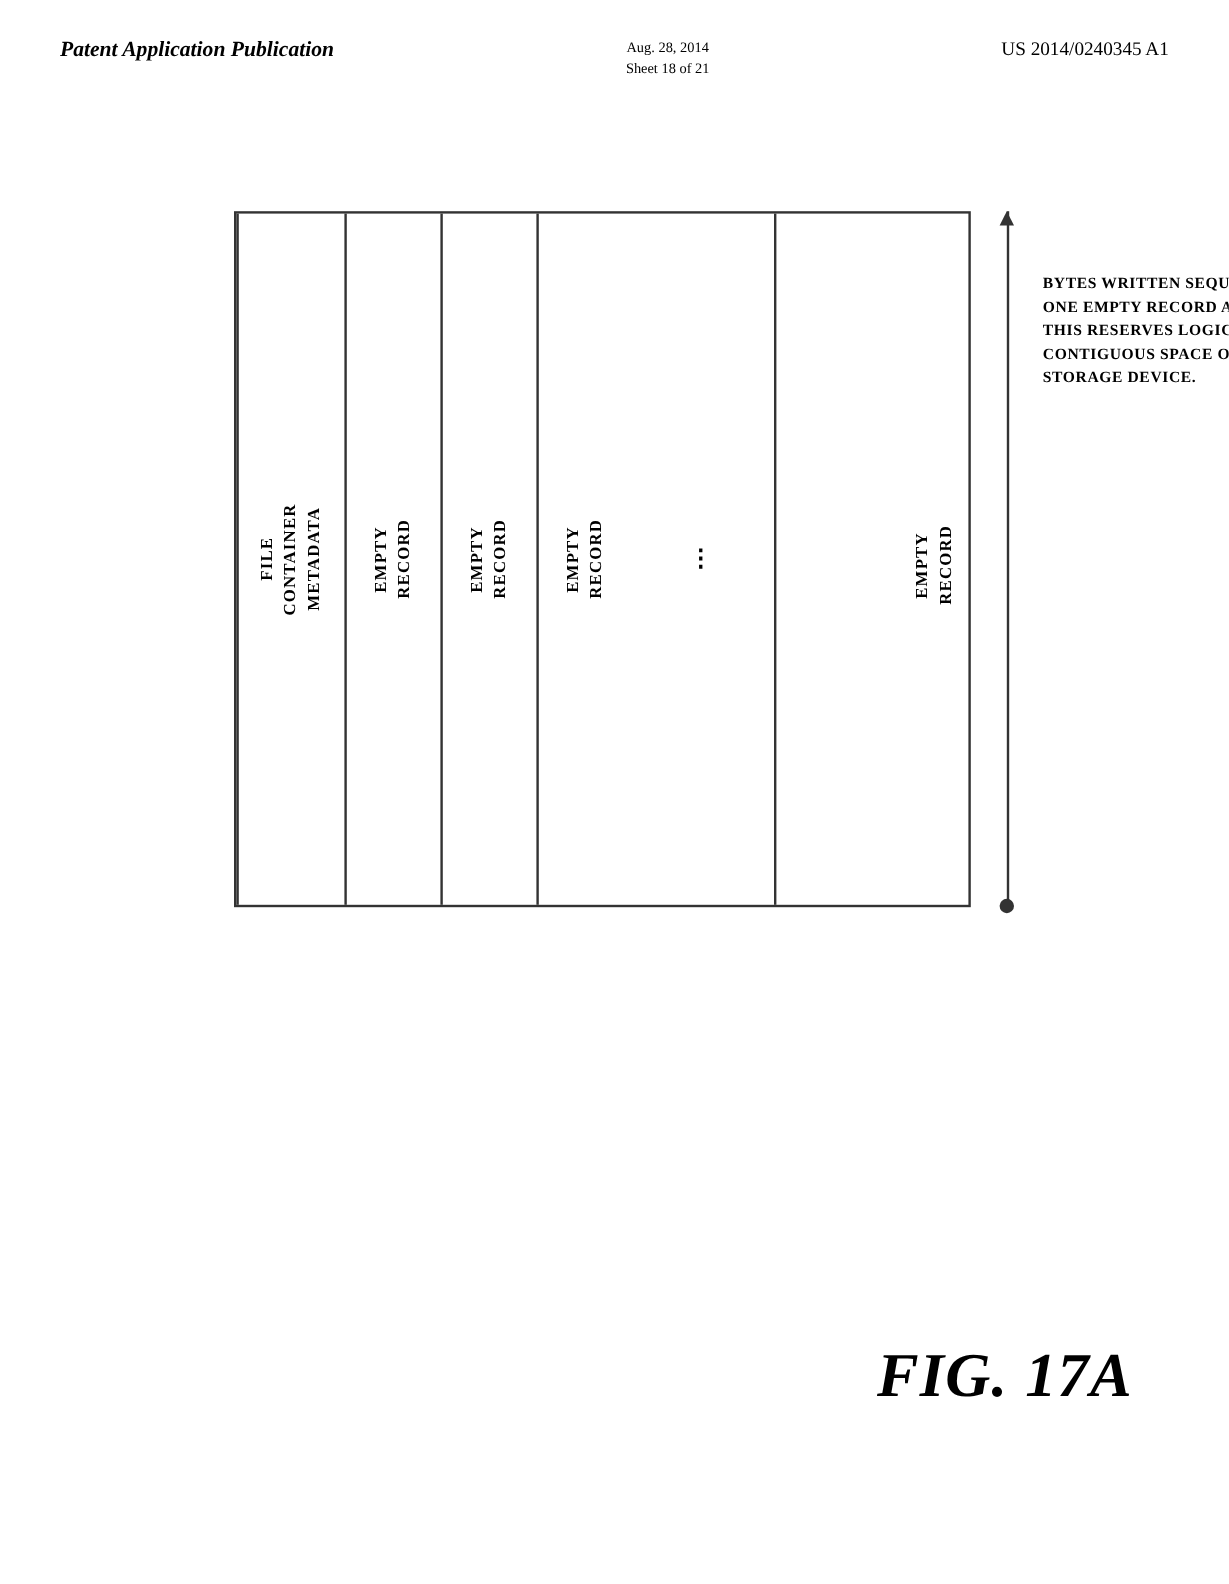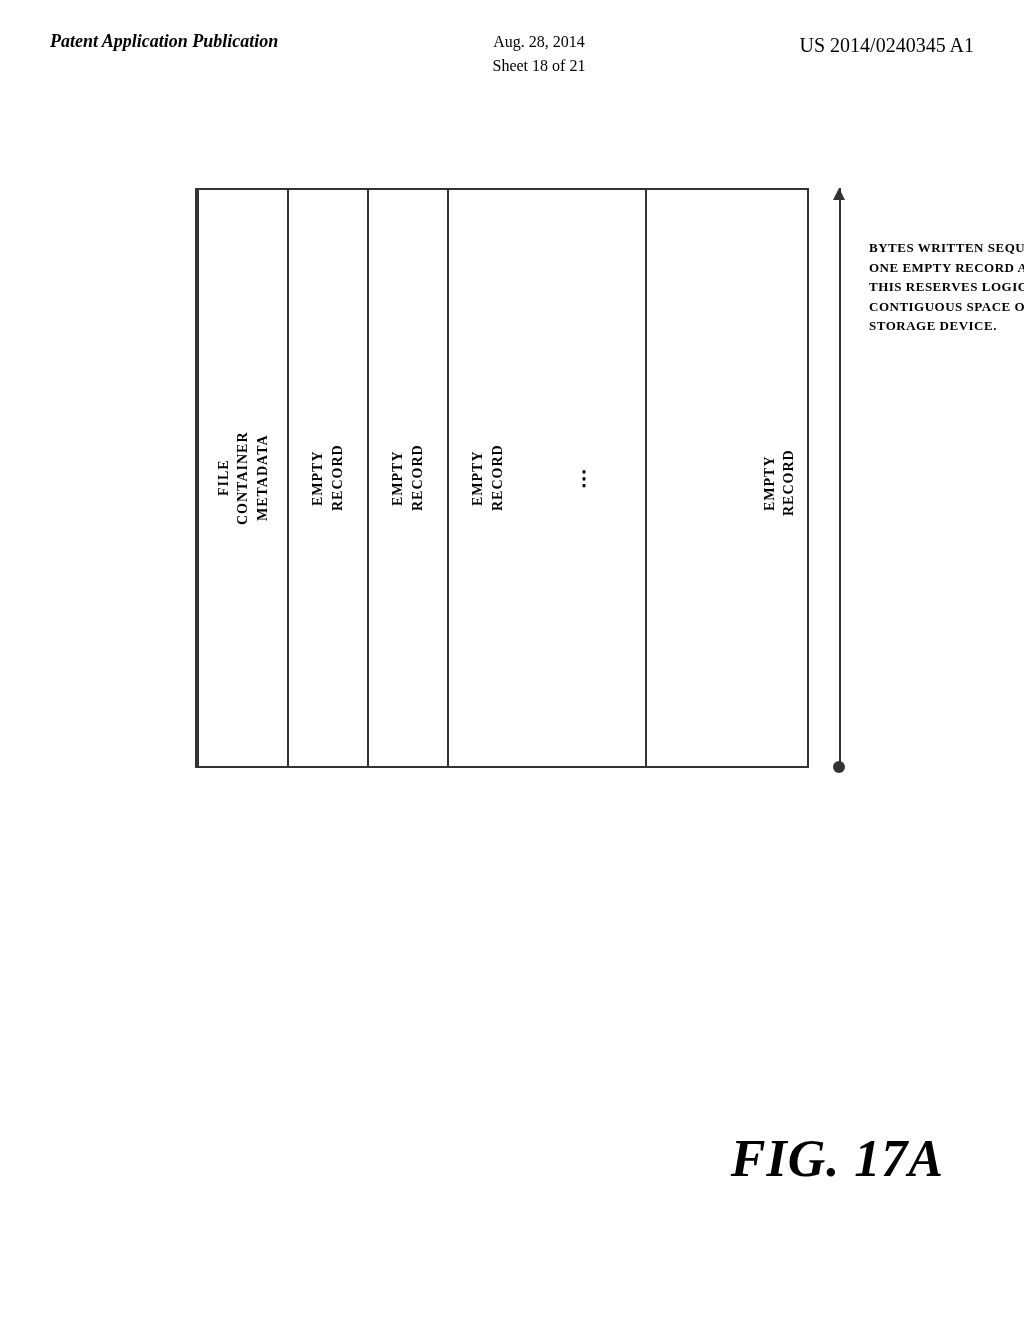--- a/index.html
+++ b/index.html
@@ -26,27 +26,27 @@
     }
 
     .header-left {
       font-size: 18px;
       font-weight: bold;
       font-style: italic;
       line-height: 1.3;
     }
 
     .header-center {
-      font-size: 16px;
+      font-size: 12px;
       text-align: center;
       line-height: 1.5;
     }
 
     .header-right {
-      font-size: 20px;
+      font-size: 16px;
       text-align: right;
       line-height: 1.5;
     }
 
     .main-content {
       display: flex;
       justify-content: center;
       align-items: flex-start;
       padding: 60px 50px 40px 50px;
       position: relative;

